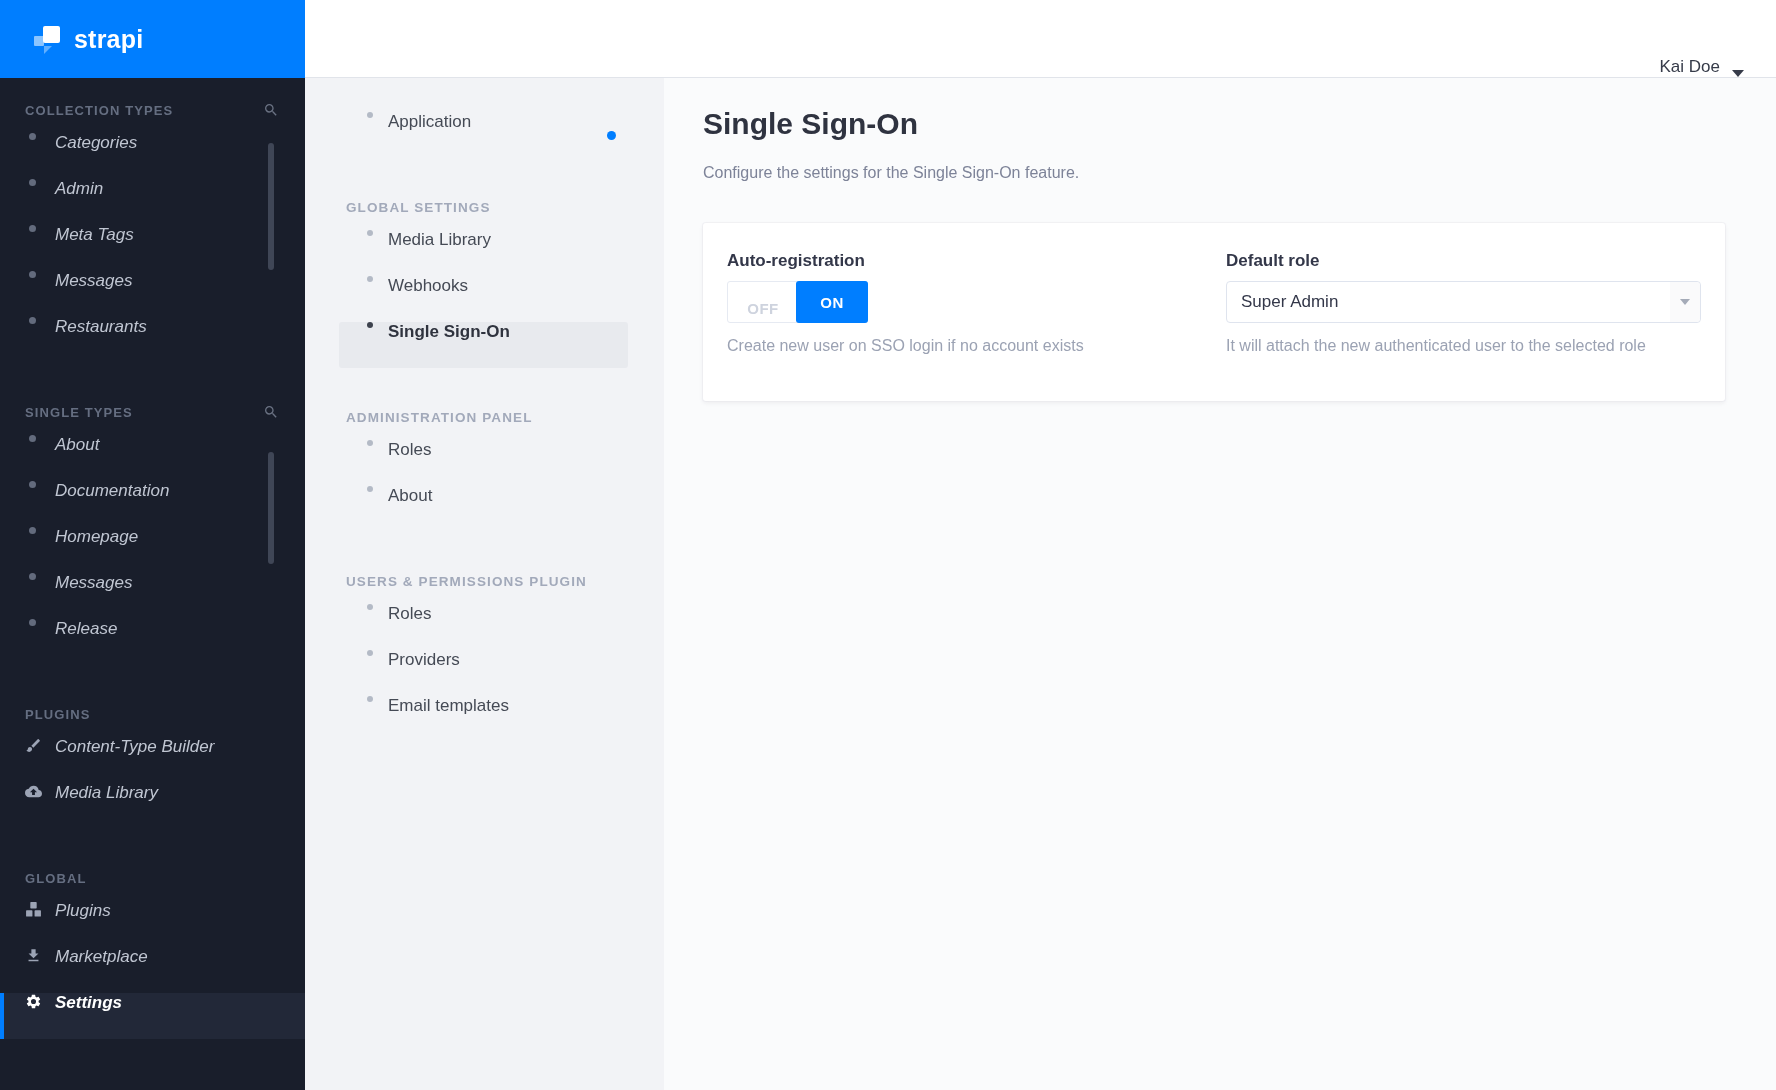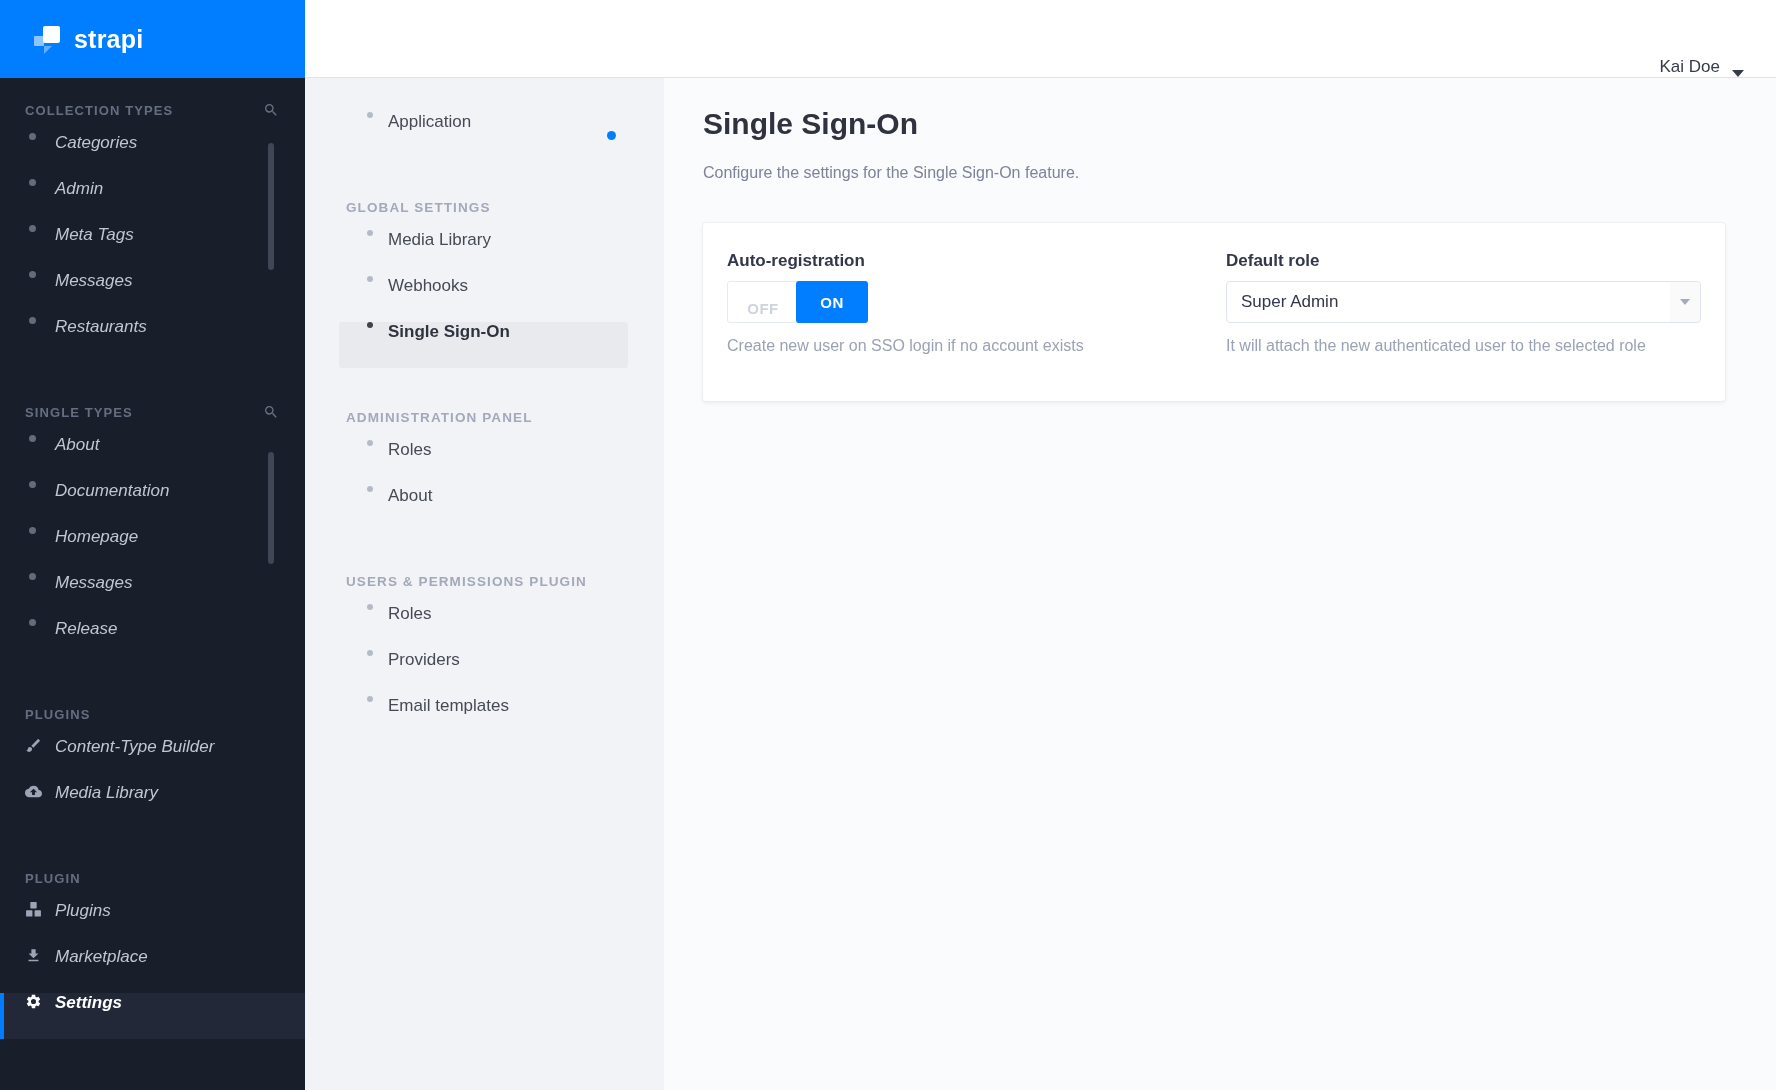--- a/index.html
+++ b/index.html
@@ -255,21 +255,21 @@
           <svg viewBox="0 0 24 24">
               <path d="M19.35 10.04A7.49 7.49 0 0 0 12 4C9.11 4 6.6 5.64 5.35 8.04A5.994 5.994 0 0 0 0 14c0 3.31 2.69 6 6 6h13c2.76 0 5-2.24 5-5 0-2.64-2.05-4.78-4.65-4.96zM14 13v4h-4v-4H7l5-5 5 5h-3z"></path>
             </svg>
         </span>
         <span>Media Library</span>
       </div>
     </div>
 
     <div class="side-section">
       <div class="side-section-header">
-        <span>PLUGIN</span>
+        <span>GLOBAL</span>
       </div>
       <div class="side-item">
         <span class="s-icon">
           <svg viewBox="0 0 24 24">
               <rect x="7.5" y="1.5" width="9" height="9" rx="1"></rect>
               <rect x="1.5" y="13" width="9" height="9" rx="1"></rect>
               <rect x="13.5" y="13" width="9" height="9" rx="1"></rect>
             </svg>
         </span>
         <span>Plugins</span>

